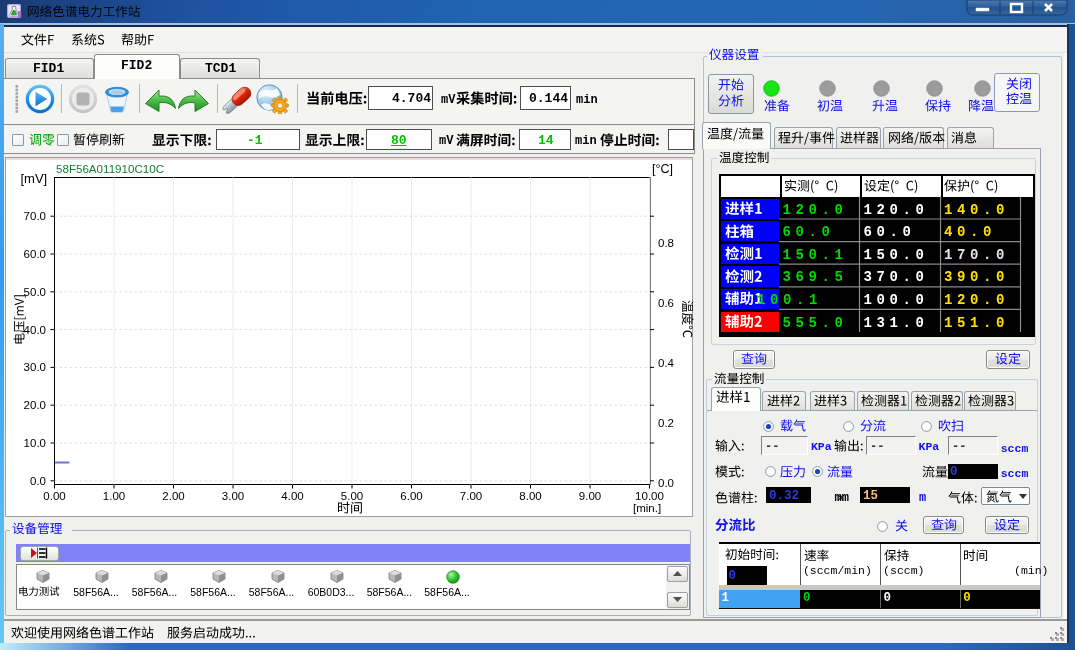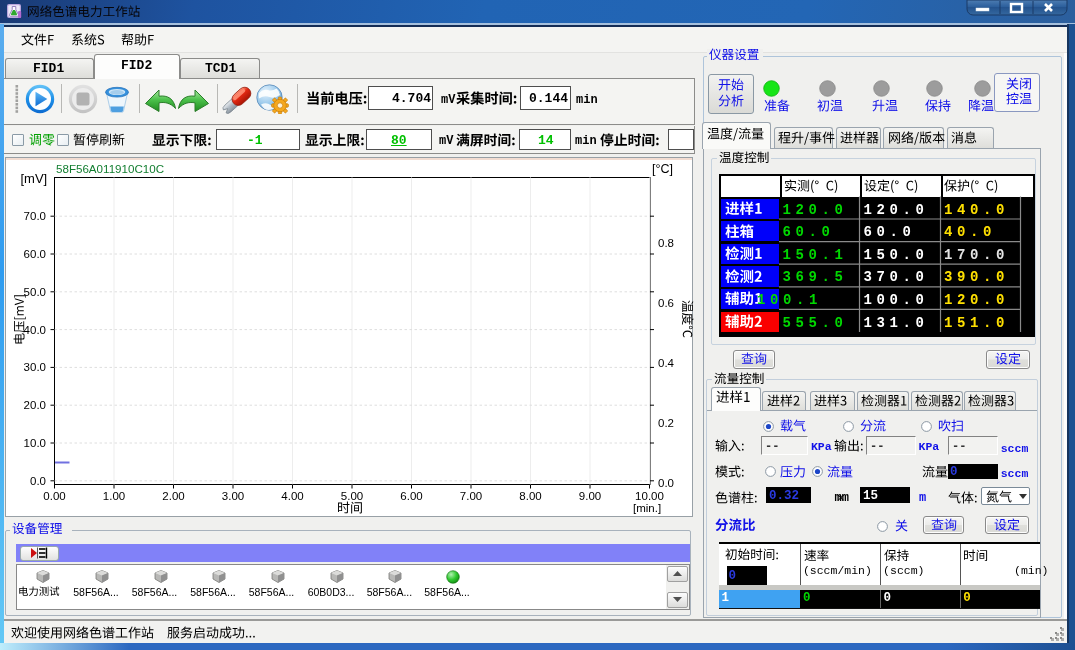--- a/index.html
+++ b/index.html
@@ -1064,21 +1064,21 @@
       <use href="#r8C31" x="1000"></use>
       <use href="#r67F1" x="2000"></use>
       <use href="#r003A" x="3000"></use>
     </g>
   </svg>
 <div style="position:absolute;left:766.3px;top:487.4px;width:45px;height:16px;background:#000"></div>
 <div style="position:absolute;left:769px;top:490px;font:700 12.5px 'Liberation Mono';color:#2a3ae0;letter-spacing:0px;white-space:pre;line-height:1;">0.32</div>
 <div style="position:absolute;left:818.6px;top:492px;font:700 12px 'Liberation Mono';color:#000;letter-spacing:0px;white-space:pre;line-height:1;margin-left:16px;">mm</div>
 <div style="position:absolute;left:837px;top:491px;font:400 13px 'Liberation Sans';color:#000;letter-spacing:0px;white-space:pre;line-height:1;">×</div>
 <div style="position:absolute;left:860.4px;top:487.4px;width:50px;height:16px;background:#000"></div>
-<div style="position:absolute;left:863px;top:490px;font:700 12.5px 'Liberation Mono';color:#ffffff;letter-spacing:0px;white-space:pre;line-height:1;">15</div>
+<div style="position:absolute;left:863px;top:490px;font:700 12.5px 'Liberation Mono';color:#fdba74;letter-spacing:0px;white-space:pre;line-height:1;">15</div>
 <div style="position:absolute;left:919px;top:492px;font:700 12px 'Liberation Mono';color:#1212e8;letter-spacing:0px;white-space:pre;line-height:1;">m</div>
 <svg class="t" style="left:947.6px;top:490.5px" width="29.6" height="13.0" viewBox="0 0 2278 1000">
     <g transform="translate(0,880) scale(1,-1)" fill="#000">
       <use href="#r6C14" x="0"></use>
       <use href="#r4F53" x="1000"></use>
       <use href="#r003A" x="2000"></use>
     </g>
   </svg>
 <div style="position:absolute;left:980.8px;top:487px;width:49px;height:18px;background:#fff;border:1px solid #7a8a98;border-radius:2px"></div>
 <svg class="t" style="left:986px;top:489.5px" width="26.0" height="13.0" viewBox="0 0 2000 1000">

